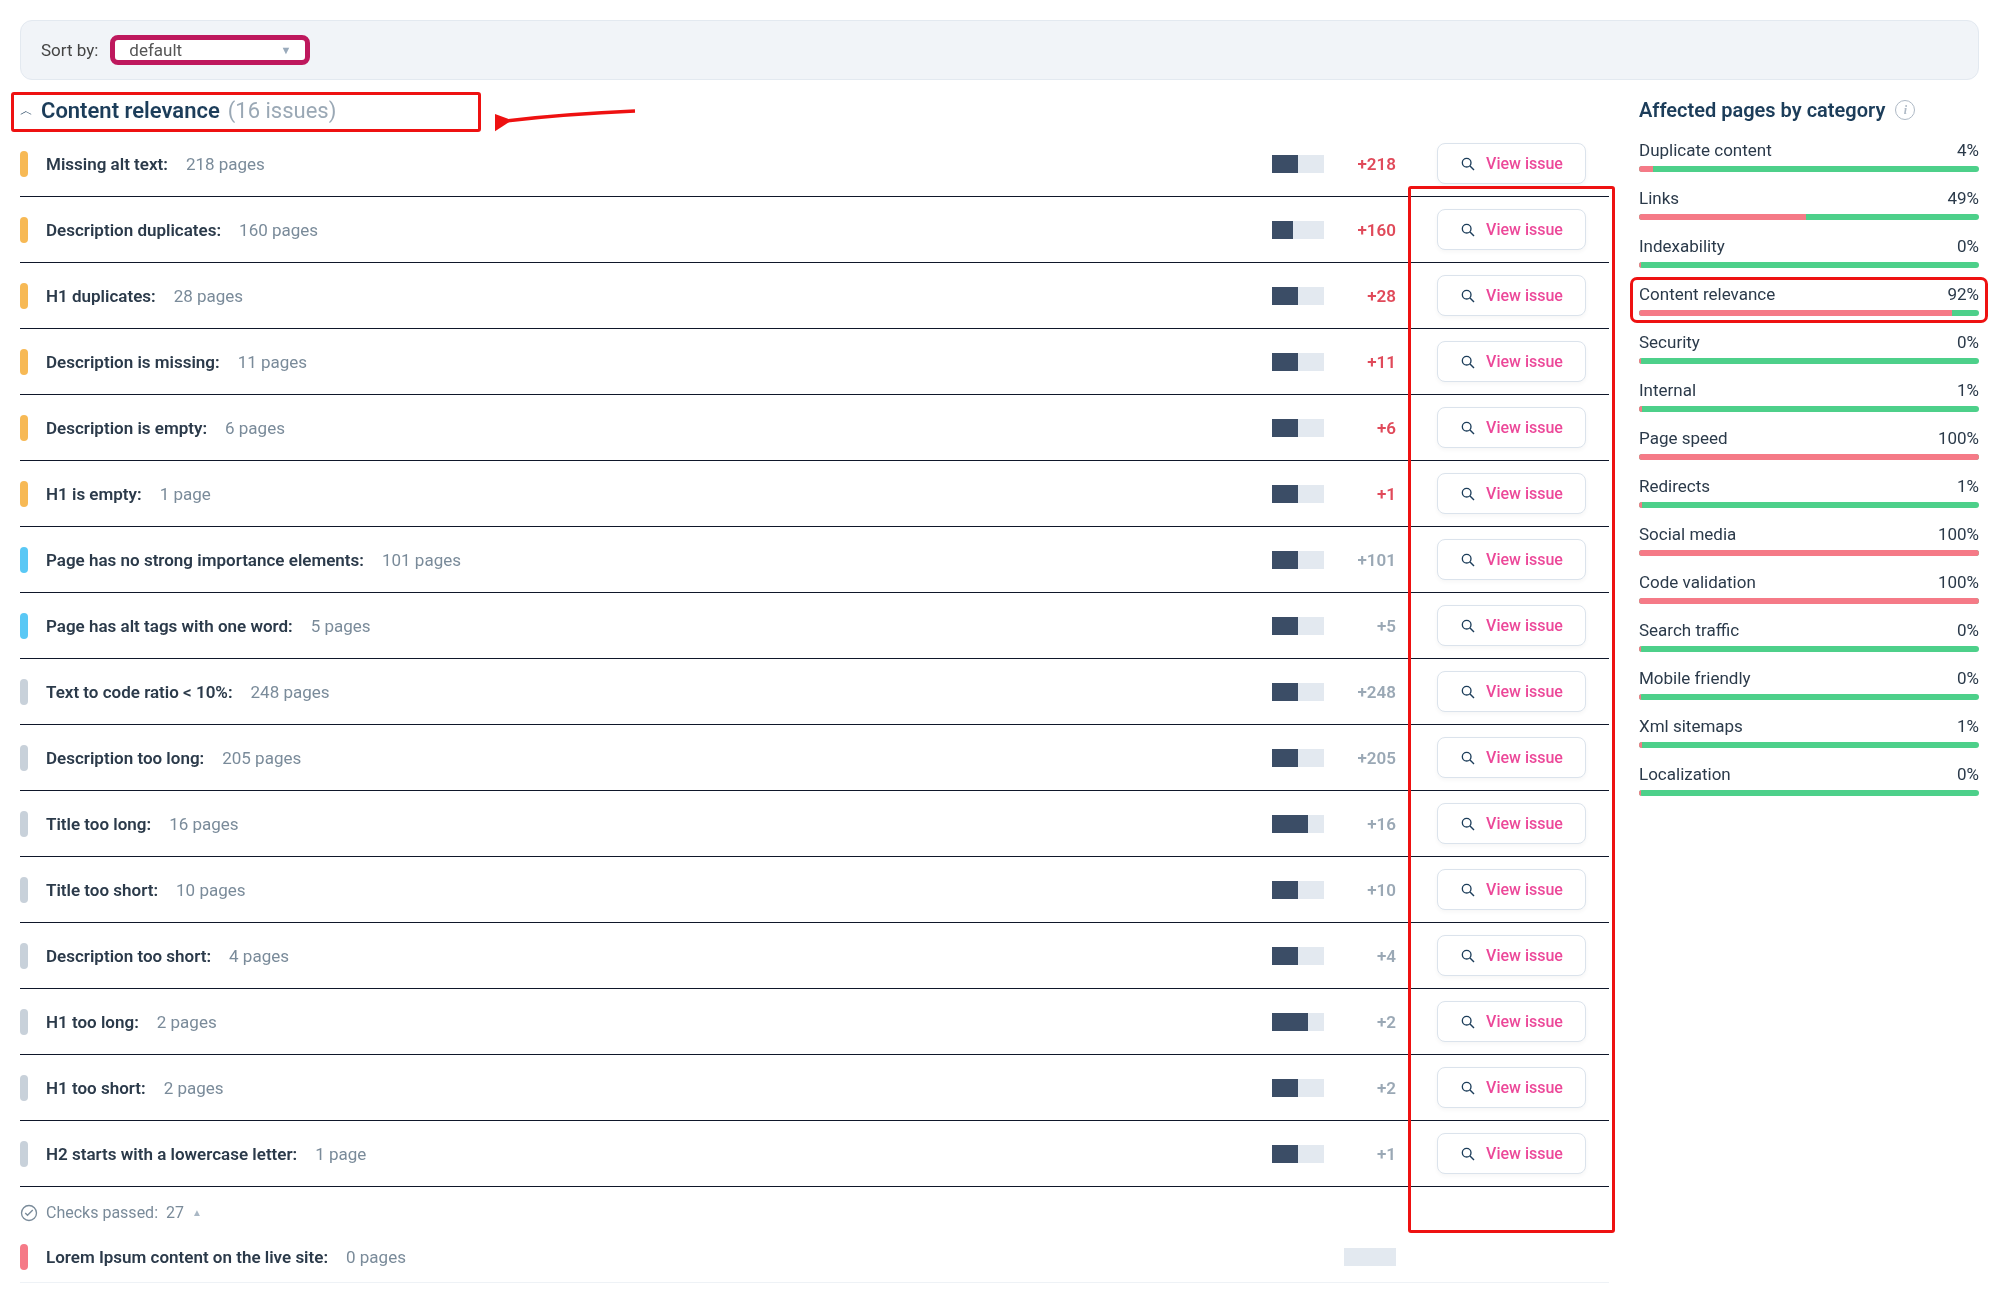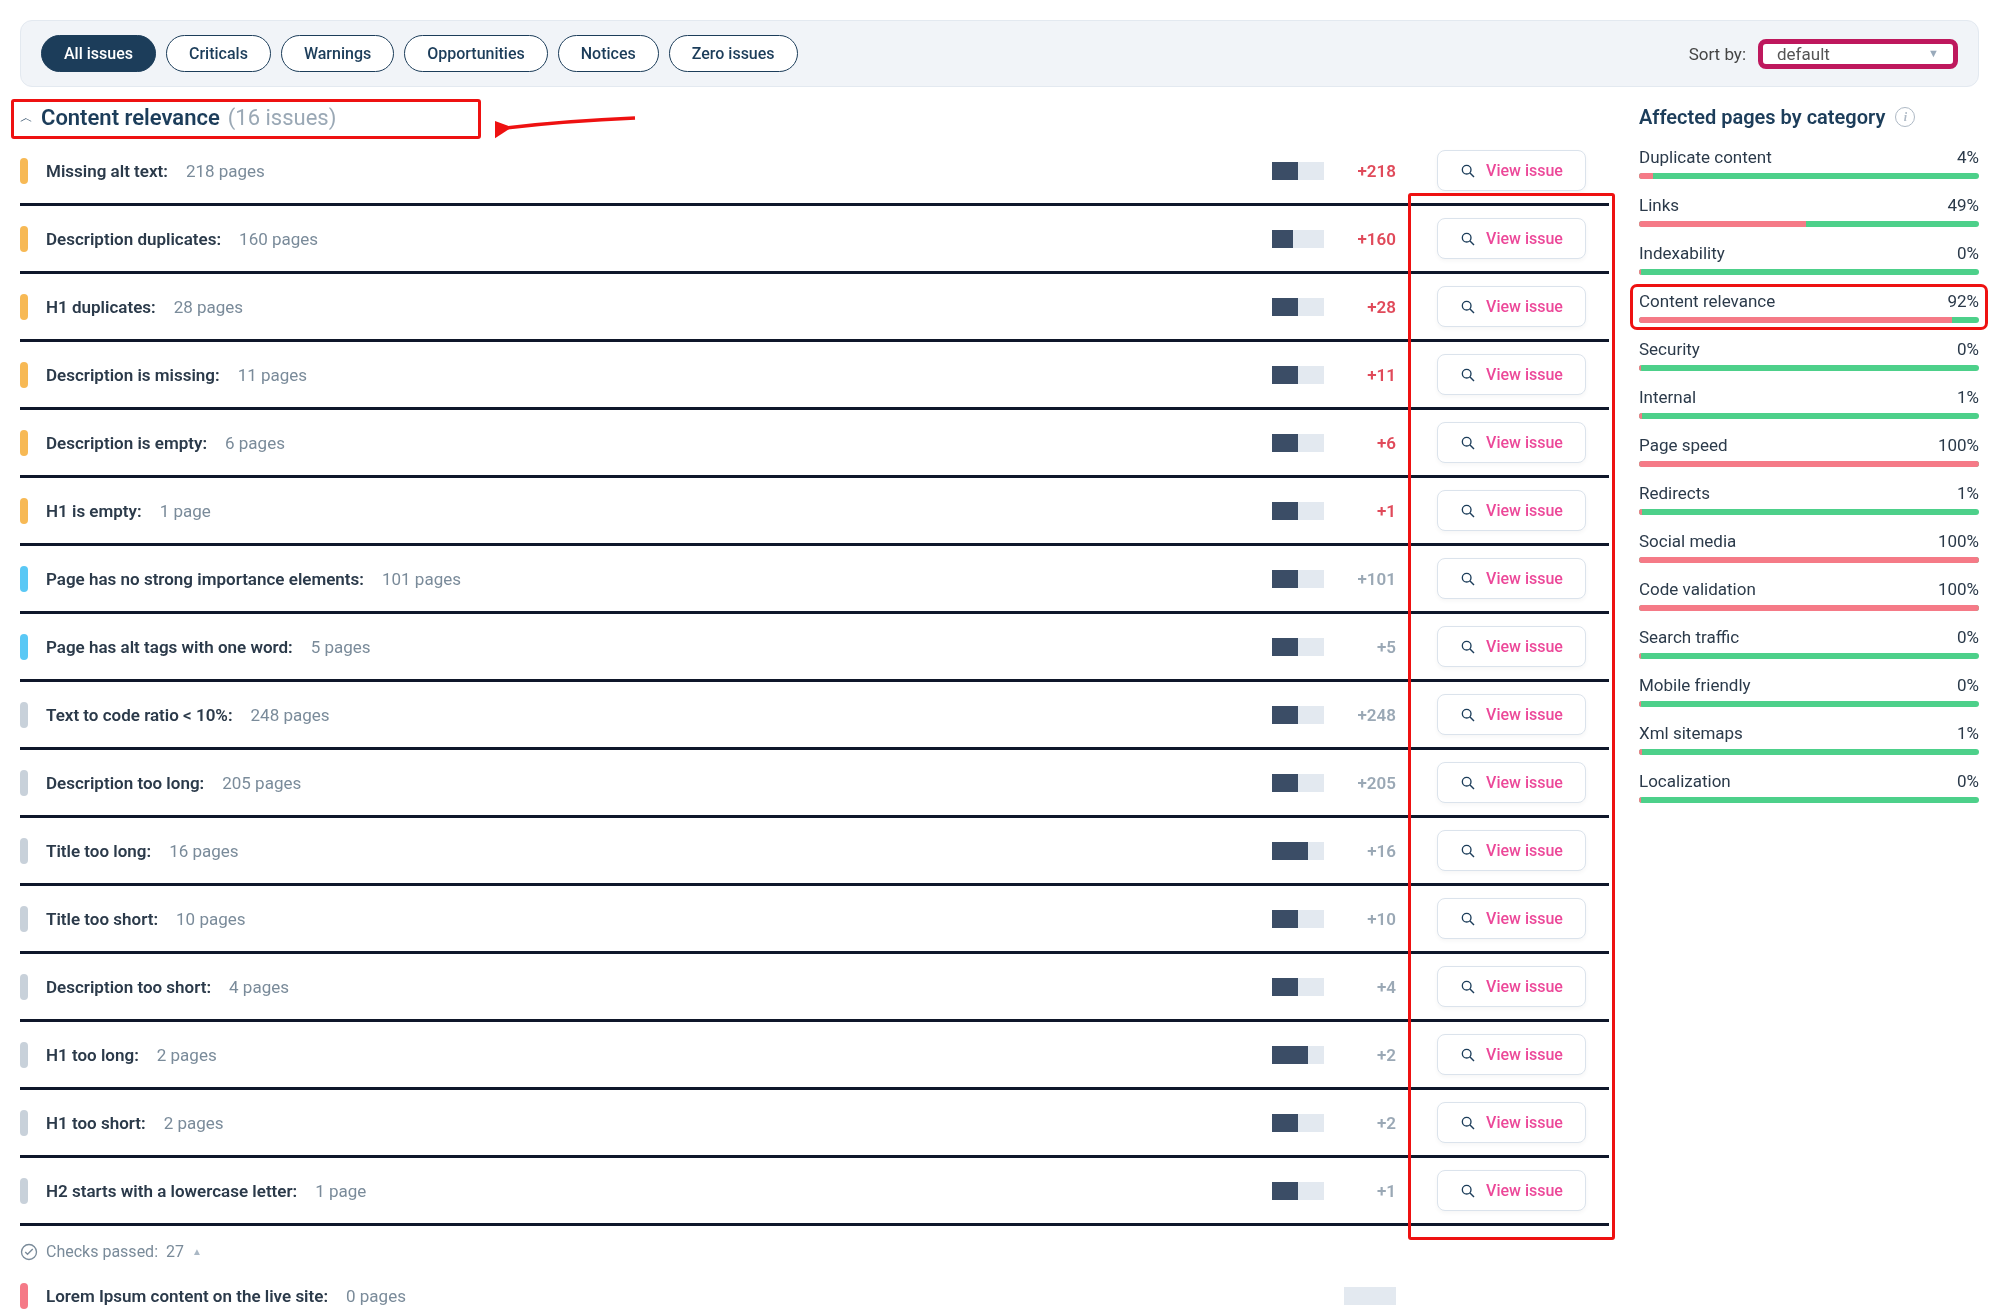--- a/index.html
+++ b/index.html
@@ -14,21 +14,21 @@
   .select .caret { font-size:11px; color:#9ab; }
   .content { display:flex; gap:30px; align-items:flex-start; }
   .main { flex:1; }
   .section-header { display:flex; align-items:center; gap:8px; margin-bottom:8px; position:relative; width:max-content;}
   .section-header .chev { font-size:13px; color:#1c3d5a; }
   .section-title { font-size:22px; color:#1c3d5a; font-weight:600;}
   .section-count { font-size:22px; color:#9aa8b5; font-weight:400;}
   .redbox1 { position:absolute; left:-9px; top:-6px; width:470px; height:40px; border:3px solid #e11; border-radius:3px; pointer-events:none;}
   .arrow-hold { position:absolute; left:475px; top:8px; pointer-events:none;}
   .desc { color:#9aa8b5; font-size:16px; margin: 18px 0 22px 0;}
-  .issue-row { display:flex; align-items:center; padding:12px 0; border-bottom:3px solid #0f172a; gap:18px;}
+  .issue-row { display:flex; align-items:center; padding:12px 0; border-bottom:1px solid #0f172a; gap:18px;}
   .dot { width:8px; height:26px; border-radius:4px; flex-shrink:0;}
   .sev-orange { background:#f7b955; }
   .sev-blue { background:#5ac8f5; }
   .sev-grey { background:#c8d1da; }
   .sev-red { background:#f57a87; }
   .issue-name { font-weight:600; color:#2b3a4a; font-size:17px; }
   .issue-pages { color:#7a8b9a; font-size:17px; }
   .spacer { flex:1; }
   .minichart { display:flex; align-items:center; gap:22px; min-width:180px; justify-content:flex-end;}
   .bar { width:52px; height:18px; background:#e3e9f0; position:relative;}
@@ -52,28 +52,20 @@
   .cat-head { display:flex; justify-content:space-between; font-size:17px; color:#2b3a4a; margin-bottom:6px;}
   .cat-bar { width:100%; height:6px; border-radius:4px; background:#4dd08a; position:relative; overflow:hidden;}
   .cat-bar .red { position:absolute; left:0; top:0; bottom:0; background:#f57a87;}
   .side-rel { position:relative;}
 </style>
 </head>
 <body>
 
 <div class="page">
   <div class="topbar">
-    <div class="filters" id="filters">
-        <span class="pill active">All issues</span>
-        <span class="pill">Criticals</span>
-        <span class="pill">Warnings</span>
-        <span class="pill">Opportunities</span>
-        <span class="pill">Notices</span>
-        <span class="pill">Zero issues</span>
-      </div>
     <div class="sortwrap">
       <span>Sort by:</span>
       <div class="select">
         <span>default</span>
         <span class="caret">▼</span>
       </div>
     </div>
   </div>
 
   <div class="content">

